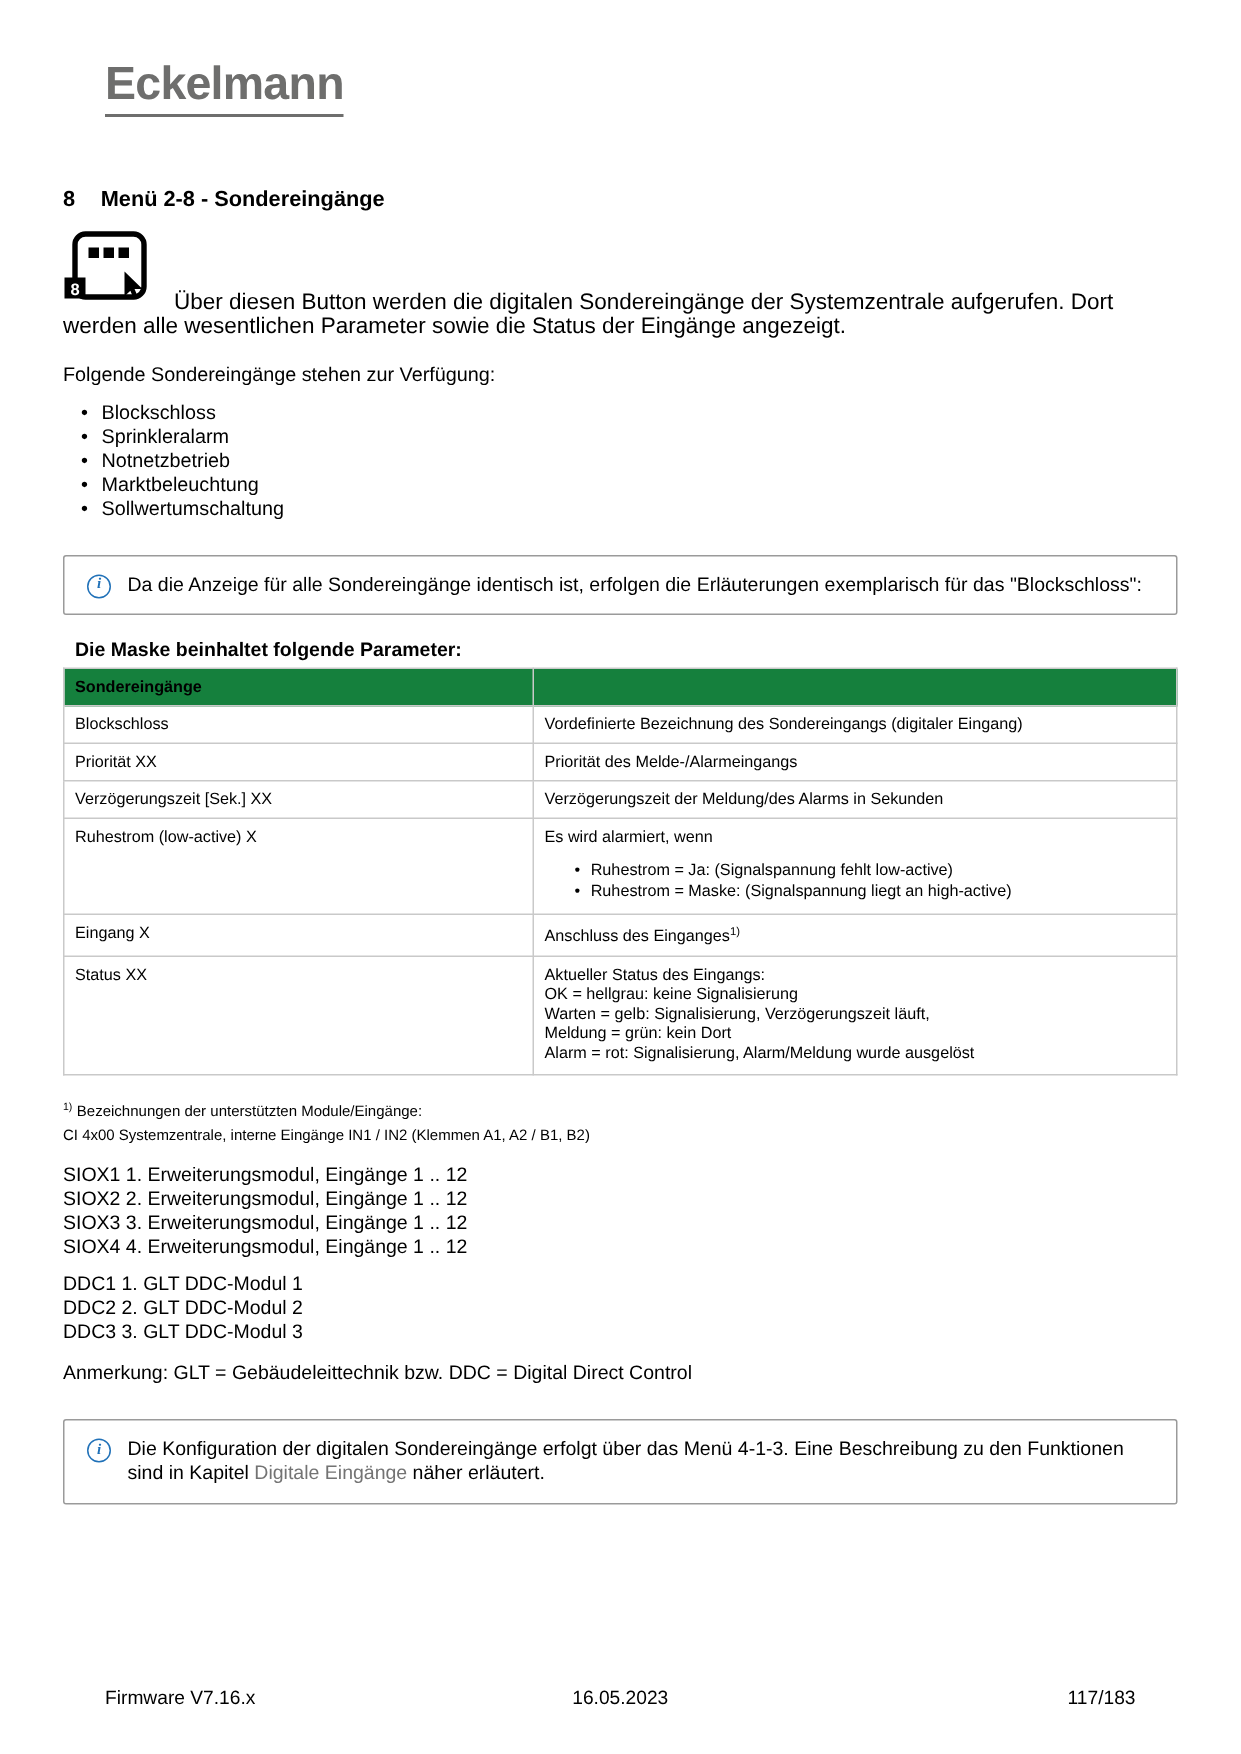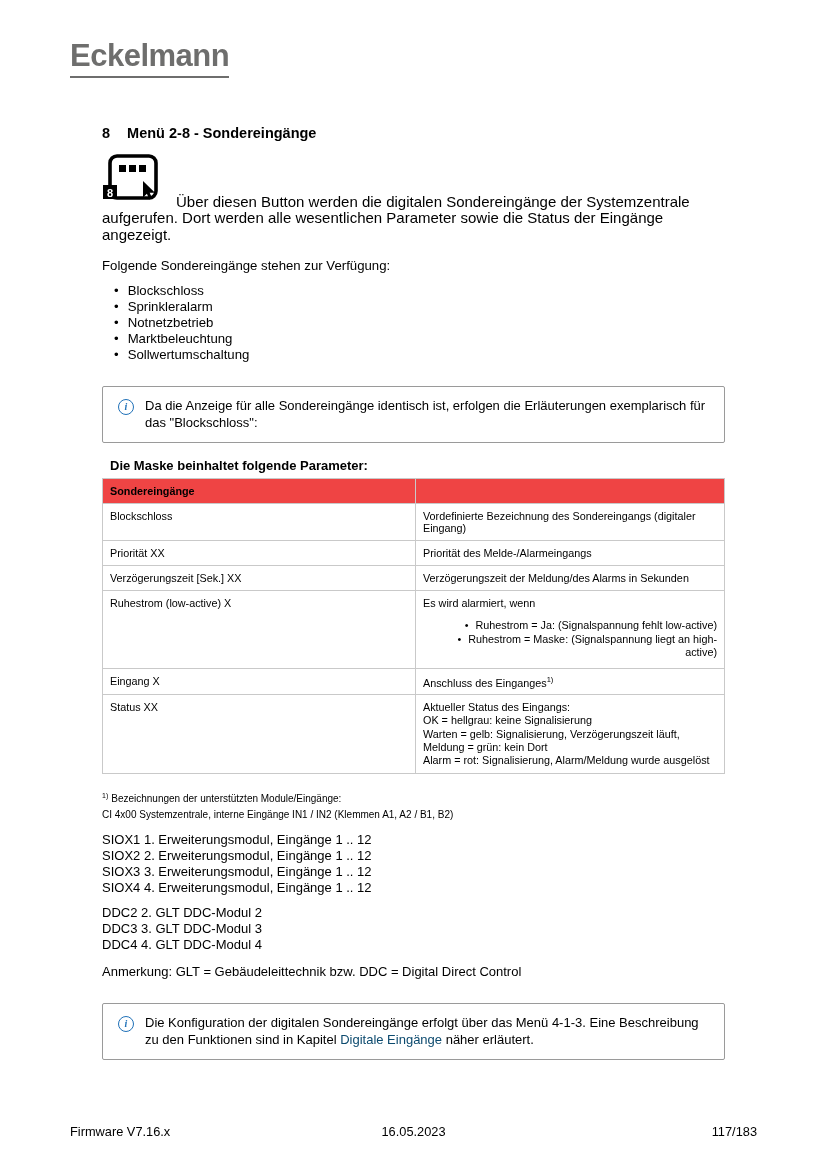--- a/index.html
+++ b/index.html
@@ -1,51 +1,51 @@
 <!DOCTYPE html>
 <html><head>
 <meta charset="utf-8">
 <style>
   html,body{margin:0;padding:0;background:#ffffff;}
   .page{position:relative;width:827px;height:1169px;background:#fff;overflow:hidden;
         font-family:"Liberation Sans",sans-serif;color:#000;}
   .logo-row{margin:40px 0 0 70px;}
   .logo{display:inline-block;font-size:31px;font-weight:bold;color:#6e6e6d;
         letter-spacing:-0.5px;line-height:1.05;border-bottom:2.5px solid #6e6e6d;padding-bottom:3px;}
-  .content{padding:0 102px;}
+  .content{padding:0 42px;}
   h1{margin:46px 0 0;font-size:14.5px;font-weight:bold;line-height:18px;}
   h1 .num{margin-right:13px;}
   .icon-wrap{position:relative;height:40px;margin-top:12px;}
   .icon-wrap svg{position:absolute;top:0;left:0;}
   p.intro{margin:0;font-size:15px;line-height:16.5px;text-indent:74px;}
   p.folgende{margin:15px 0 0;font-size:13.2px;line-height:16px;}
   ul.bullets{list-style:none;margin:9px 0 0;padding:0 0 0 12px;font-size:13.2px;line-height:16px;}
   ul.bullets li::before{content:"•";margin-right:9px;}
   .note{position:relative;margin-top:23px;border:1px solid #9a9a9a;border-radius:2px;
         padding:11px 14px 11px 42px;font-size:13px;line-height:16.5px;}
   .info-icon{position:absolute;left:15px;top:12px;width:14px;height:14px;
         border:1.6px solid #2071b8;border-radius:50%;color:#2071b8;
         font-size:10px;font-style:italic;font-weight:bold;
         display:flex;align-items:center;justify-content:center;
         font-family:"Liberation Serif",serif;}
   .caption{margin:15px 0 0 8px;font-size:13px;font-weight:bold;}
   table.params{border-collapse:collapse;width:100%;margin-top:5px;font-size:10.8px;}
   table.params td{border:1px solid #c9c9c9;padding:6px 7px;vertical-align:top;}
   table.params td.pcol{width:298px;}
-  table.params tr.thead td{background:#ef4444;font-weight:bold;}
-  .cell-bullets{list-style:none;margin:10px 0 2px;padding:0 0 0 20px;text-align:right;}
+  table.params tr.thead td{background:#15803d;font-weight:bold;}
+  .cell-bullets{list-style:none;margin:10px 0 2px;padding:0 0 0 20px;}
   .cell-bullets li{line-height:13.5px;}
   .cell-bullets li::before{content:"•";margin-right:7px;}
   .multiline div{line-height:13.2px;}
   sup{font-size:0.7em;}
   .footnote{margin:14px 0 0;font-size:10px;line-height:16px;}
   .footnote sup{margin-right:3px;}
   .modules{margin:9px 0 0;font-size:13px;line-height:16px;}
   .remark{margin:11px 0 0;font-size:13px;line-height:16px;}
-  a.doclink{color:#0c4a6e;text-decoration:none;cursor:pointer;margin-top:25px;}
+  a.doclink{color:#737373;text-decoration:none;cursor:pointer;margin-top:25px;}
   .footer{position:absolute;left:70px;right:70px;bottom:30px;font-size:12.8px;}
   .footer .c{position:absolute;left:50%;transform:translateX(-50%);}
   .footer .r{position:absolute;right:0;}
 </style>
 </head>
 <body>
 
 <div class="page">
 
   <div class="logo-row">
@@ -145,23 +145,23 @@
     </div>
 
     <div class="modules">
       <div>SIOX1 1. Erweiterungsmodul, Eingänge 1 .. 12</div>
       <div>SIOX2 2. Erweiterungsmodul, Eingänge 1 .. 12</div>
       <div>SIOX3 3. Erweiterungsmodul, Eingänge 1 .. 12</div>
       <div>SIOX4 4. Erweiterungsmodul, Eingänge 1 .. 12</div>
     </div>
 
     <div class="modules">
+      <div>DDC1 1. GLT DDC-Modul 1</div>
       <div>DDC2 2. GLT DDC-Modul 2</div>
       <div>DDC3 3. GLT DDC-Modul 3</div>
-      <div>DDC4 4. GLT DDC-Modul 4</div>
     </div>
 
     <p class="remark">Anmerkung: GLT = Gebäudeleittechnik bzw. DDC = Digital Direct Control</p>
 
     <div class="note">
       <span class="info-icon">i</span>
       <span>Die Konfiguration der digitalen Sondereingänge erfolgt über das Menü 4-1-3. Eine Beschreibung zu den Funktionen sind in Kapitel </span><a class="doclink">Digitale Eingänge</a><span> näher erläutert.</span>
     </div>
 
   </div>

